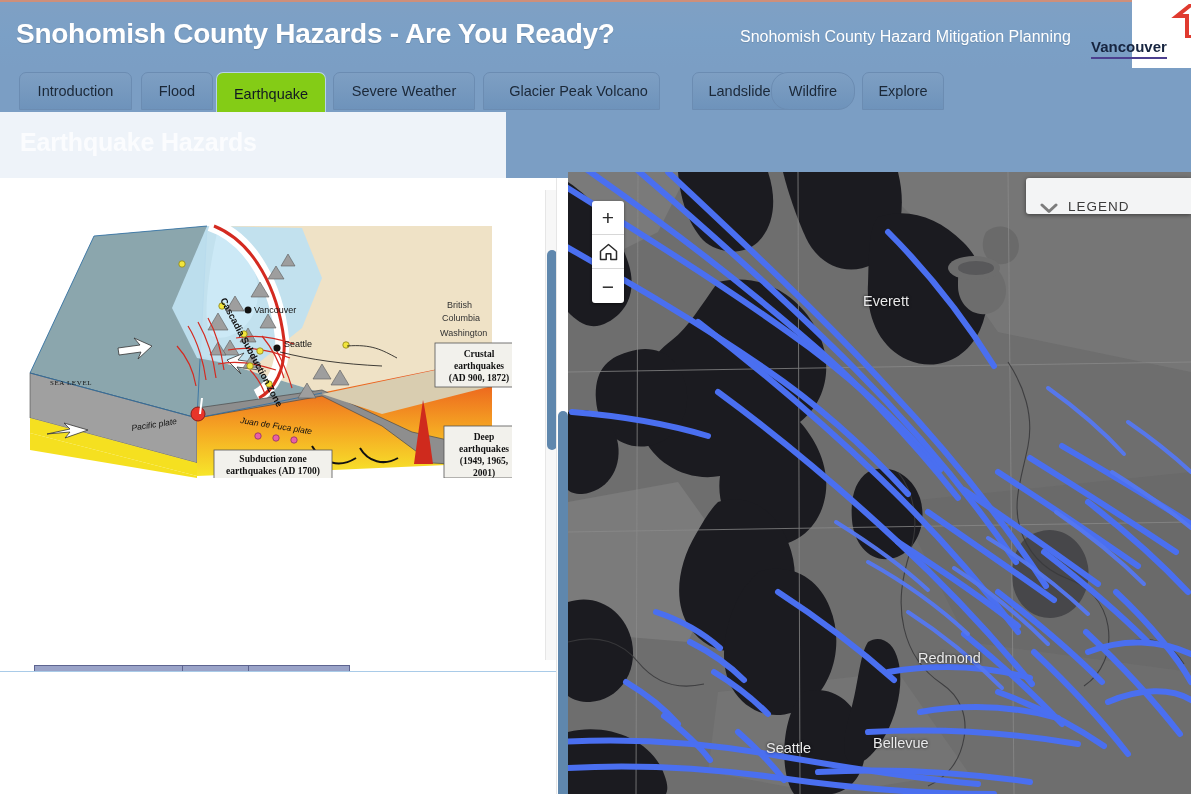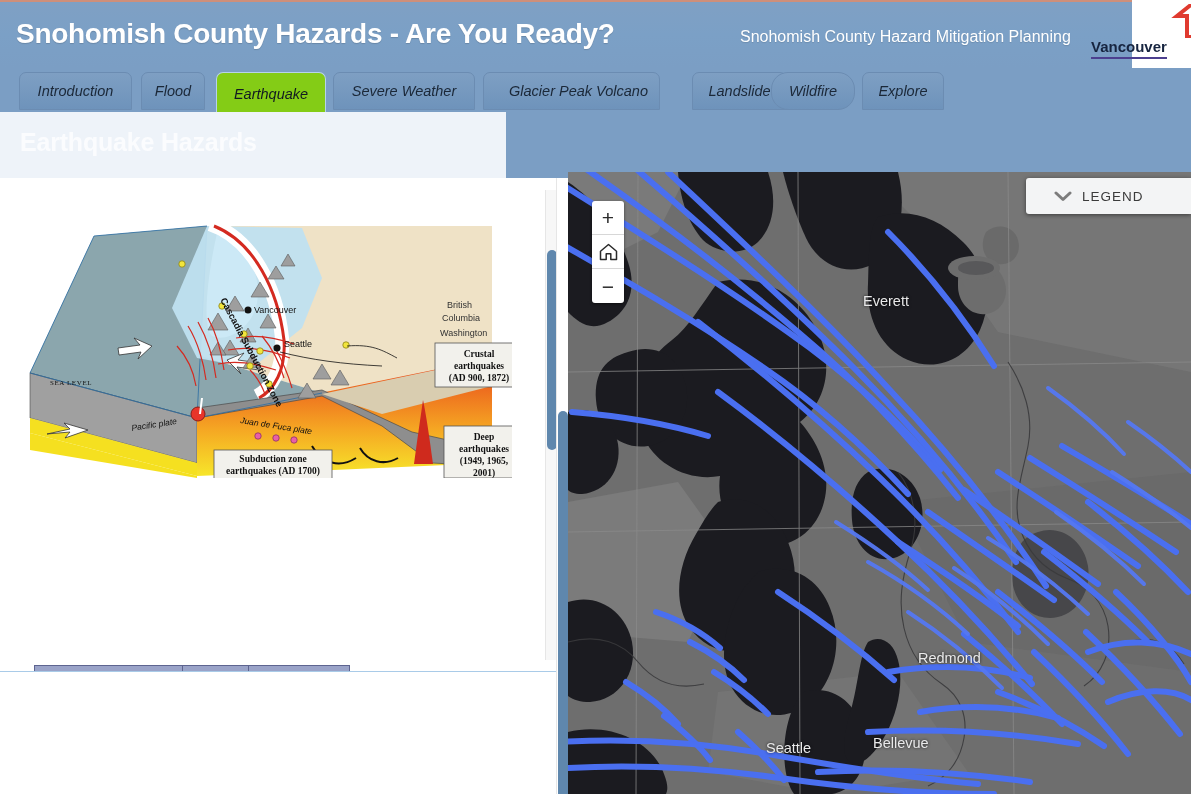--- a/index.html
+++ b/index.html
@@ -37,21 +37,20 @@
     position: absolute; left: 6px; top: 36px;
     font-size: 15px; font-weight: bold; color: #16243f;
     white-space: nowrap; border-bottom: 2px solid #4c3f8f;
     padding-bottom: 2px;
   }
 
   
   .tabbar {
     position: absolute; left: 0; top: 68px; width: 1191px; height: 46px;
     background: #7b9ec4;
-    font-style: italic;
   }
   .tab {
     position: absolute; top: 4px; height: 38px;
     background: linear-gradient(180deg, #7e9fc3 0%, #6e93bb 100%);
     border: 1px solid #6b8cb2;
     border-radius: 7px 7px 0 0;
     color: #1b2838; font-size: 14.5px;
     display: flex; align-items: center; justify-content: center;
     padding: 0 14px; white-space: nowrap;
     cursor: pointer;
@@ -147,21 +146,21 @@
     border-bottom: 1px solid #d7d7d7; cursor: pointer;
     font-size: 21px; color: #2b2b2b; line-height: 1;
   }
   .map-ctl div:last-child { border-bottom: none; }
 
   
   .legend-widget {
     position: absolute; left: 1026px; top: 178px; width: 165px; height: 36px;
     background: #f3f4f5; border-radius: 3px 0 0 3px;
     box-shadow: 0 1px 4px rgba(0,0,0,0.5);
-    display: flex; align-items: center; padding-left: 28px;
+    display: flex; align-items: flex-end; padding-left: 14px;
   }
   .legend-widget .chev { width: 18px; height: 12px; margin-right: 10px; flex: none; }
   .legend-widget .txt {
     font-size: 13.5px; letter-spacing: 1px; color: #3b3b3b; font-weight: normal;
   }
 </style>
 </head>
 <body>
 
 <div id="app">
@@ -172,21 +171,21 @@
     <div class="logo-box">
       <svg class="logo-arrow" viewBox="0 0 46 34">
         <path d="M24 33 L24 12 L14 12 L29 0 L44 12 L34 12 L34 33 Z" fill="none" stroke="#e03a2f" stroke-width="4"></path>
       </svg>
       <div class="logo-text">Vancouver</div>
     </div>
   </div>
 
   <div class="tabbar">
     <div class="tab" style="left:19px;width:113px;">Introduction</div>
-    <div class="tab" style="left:141px;width:64px;">Flood</div>
+    <div class="tab" style="left:141px;width:72px;">Flood</div>
     <div class="tab active" style="left:216px;width:110px;">Earthquake</div>
     <div class="tab" style="left:333px;width:142px;">Severe Weather</div>
     <div class="tab" style="left:483px;width:177px;padding-left:28px;">Glacier Peak Volcano</div>
     <div class="tab" style="left:692px;width:95px;">Landslide</div>
     <div class="tab" style="left:771px;width:84px;border-radius:17px;">Wildfire</div>
     <div class="tab" style="left:862px;width:82px;">Explore</div>
   </div>
 
   <div class="section-band"></div>
   <div class="section-band-right"></div>

